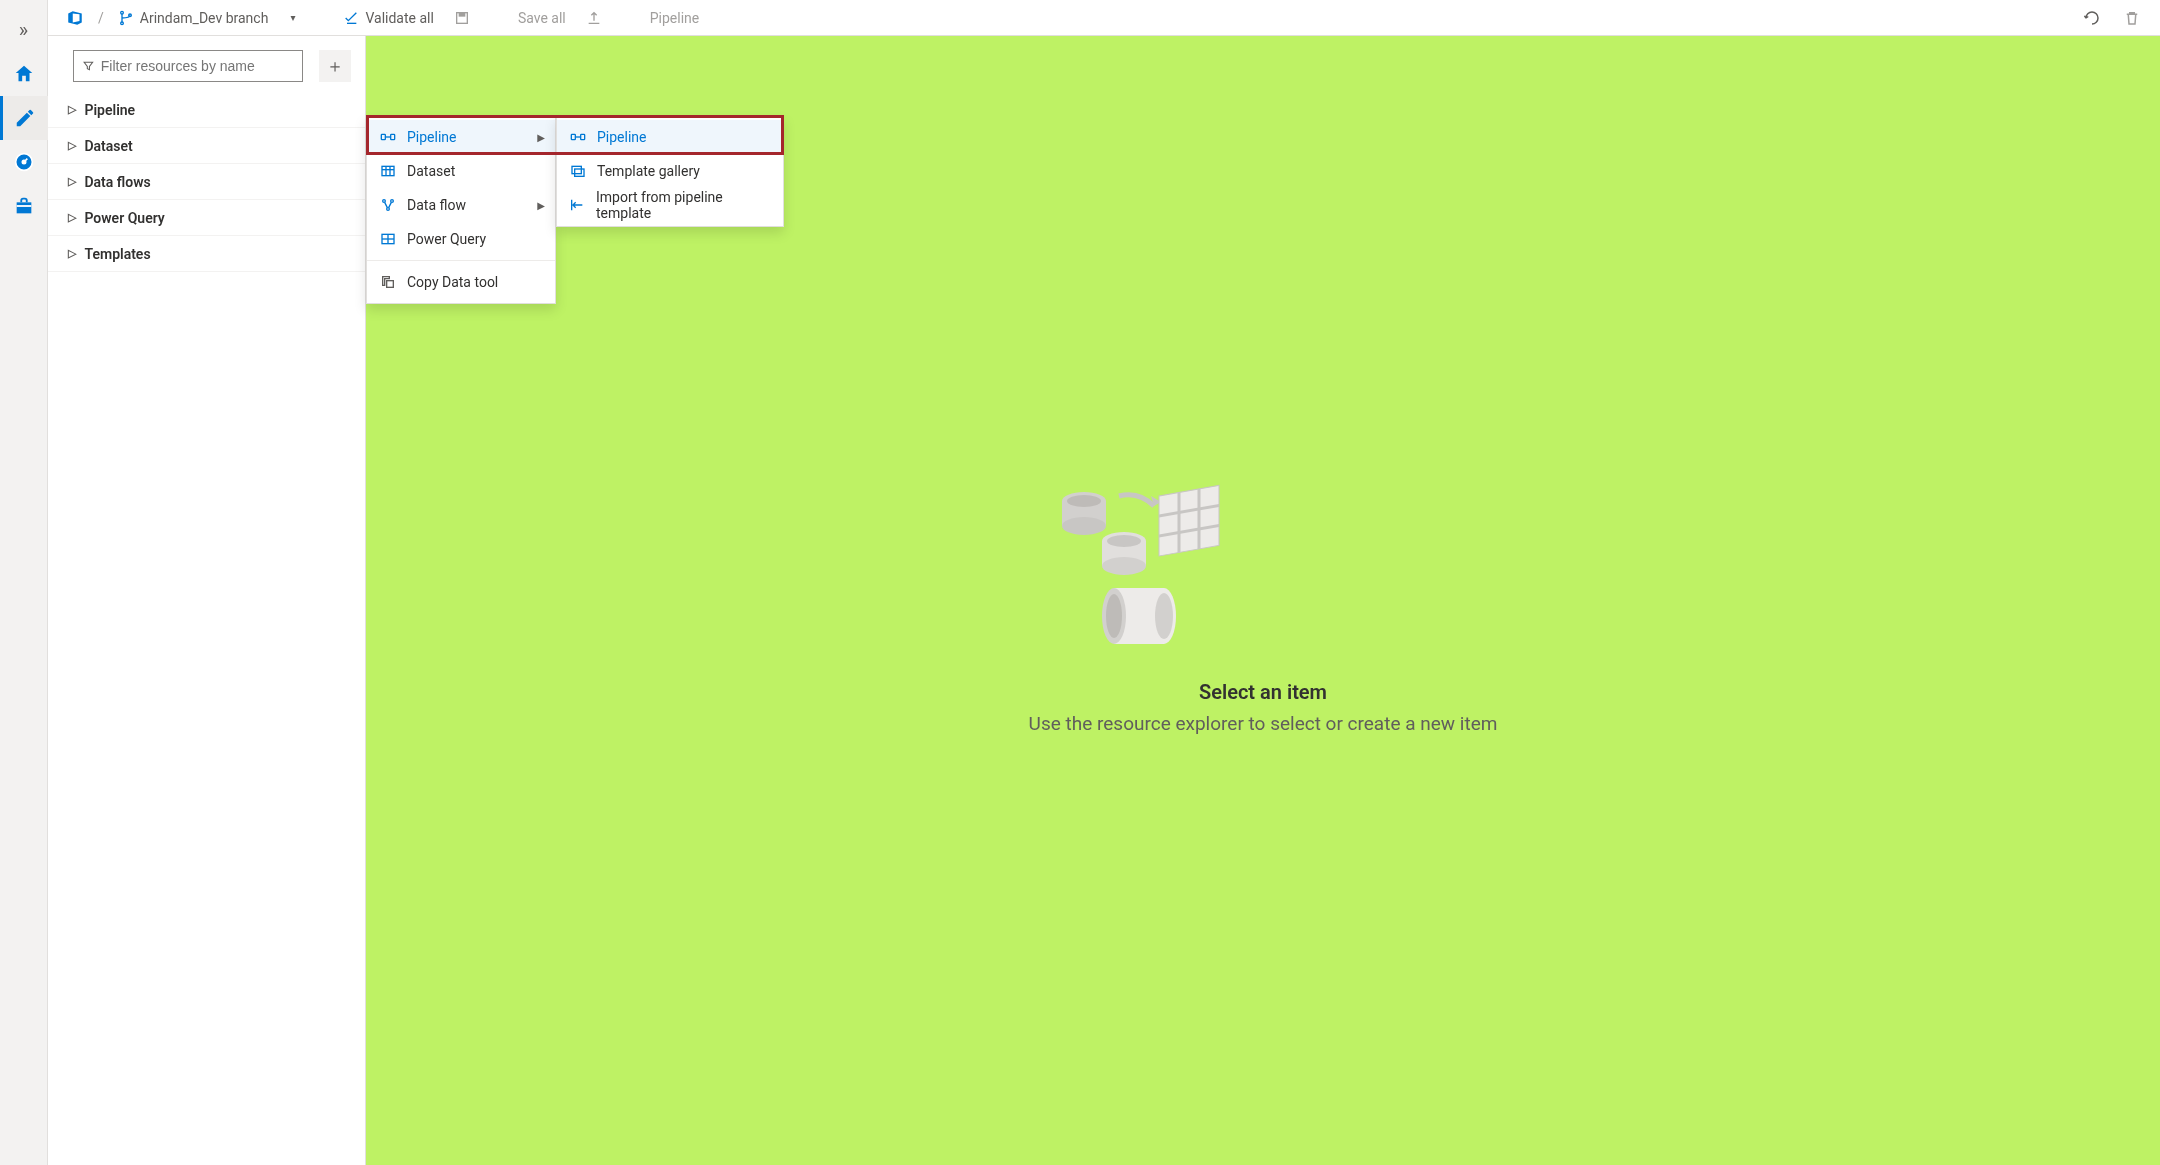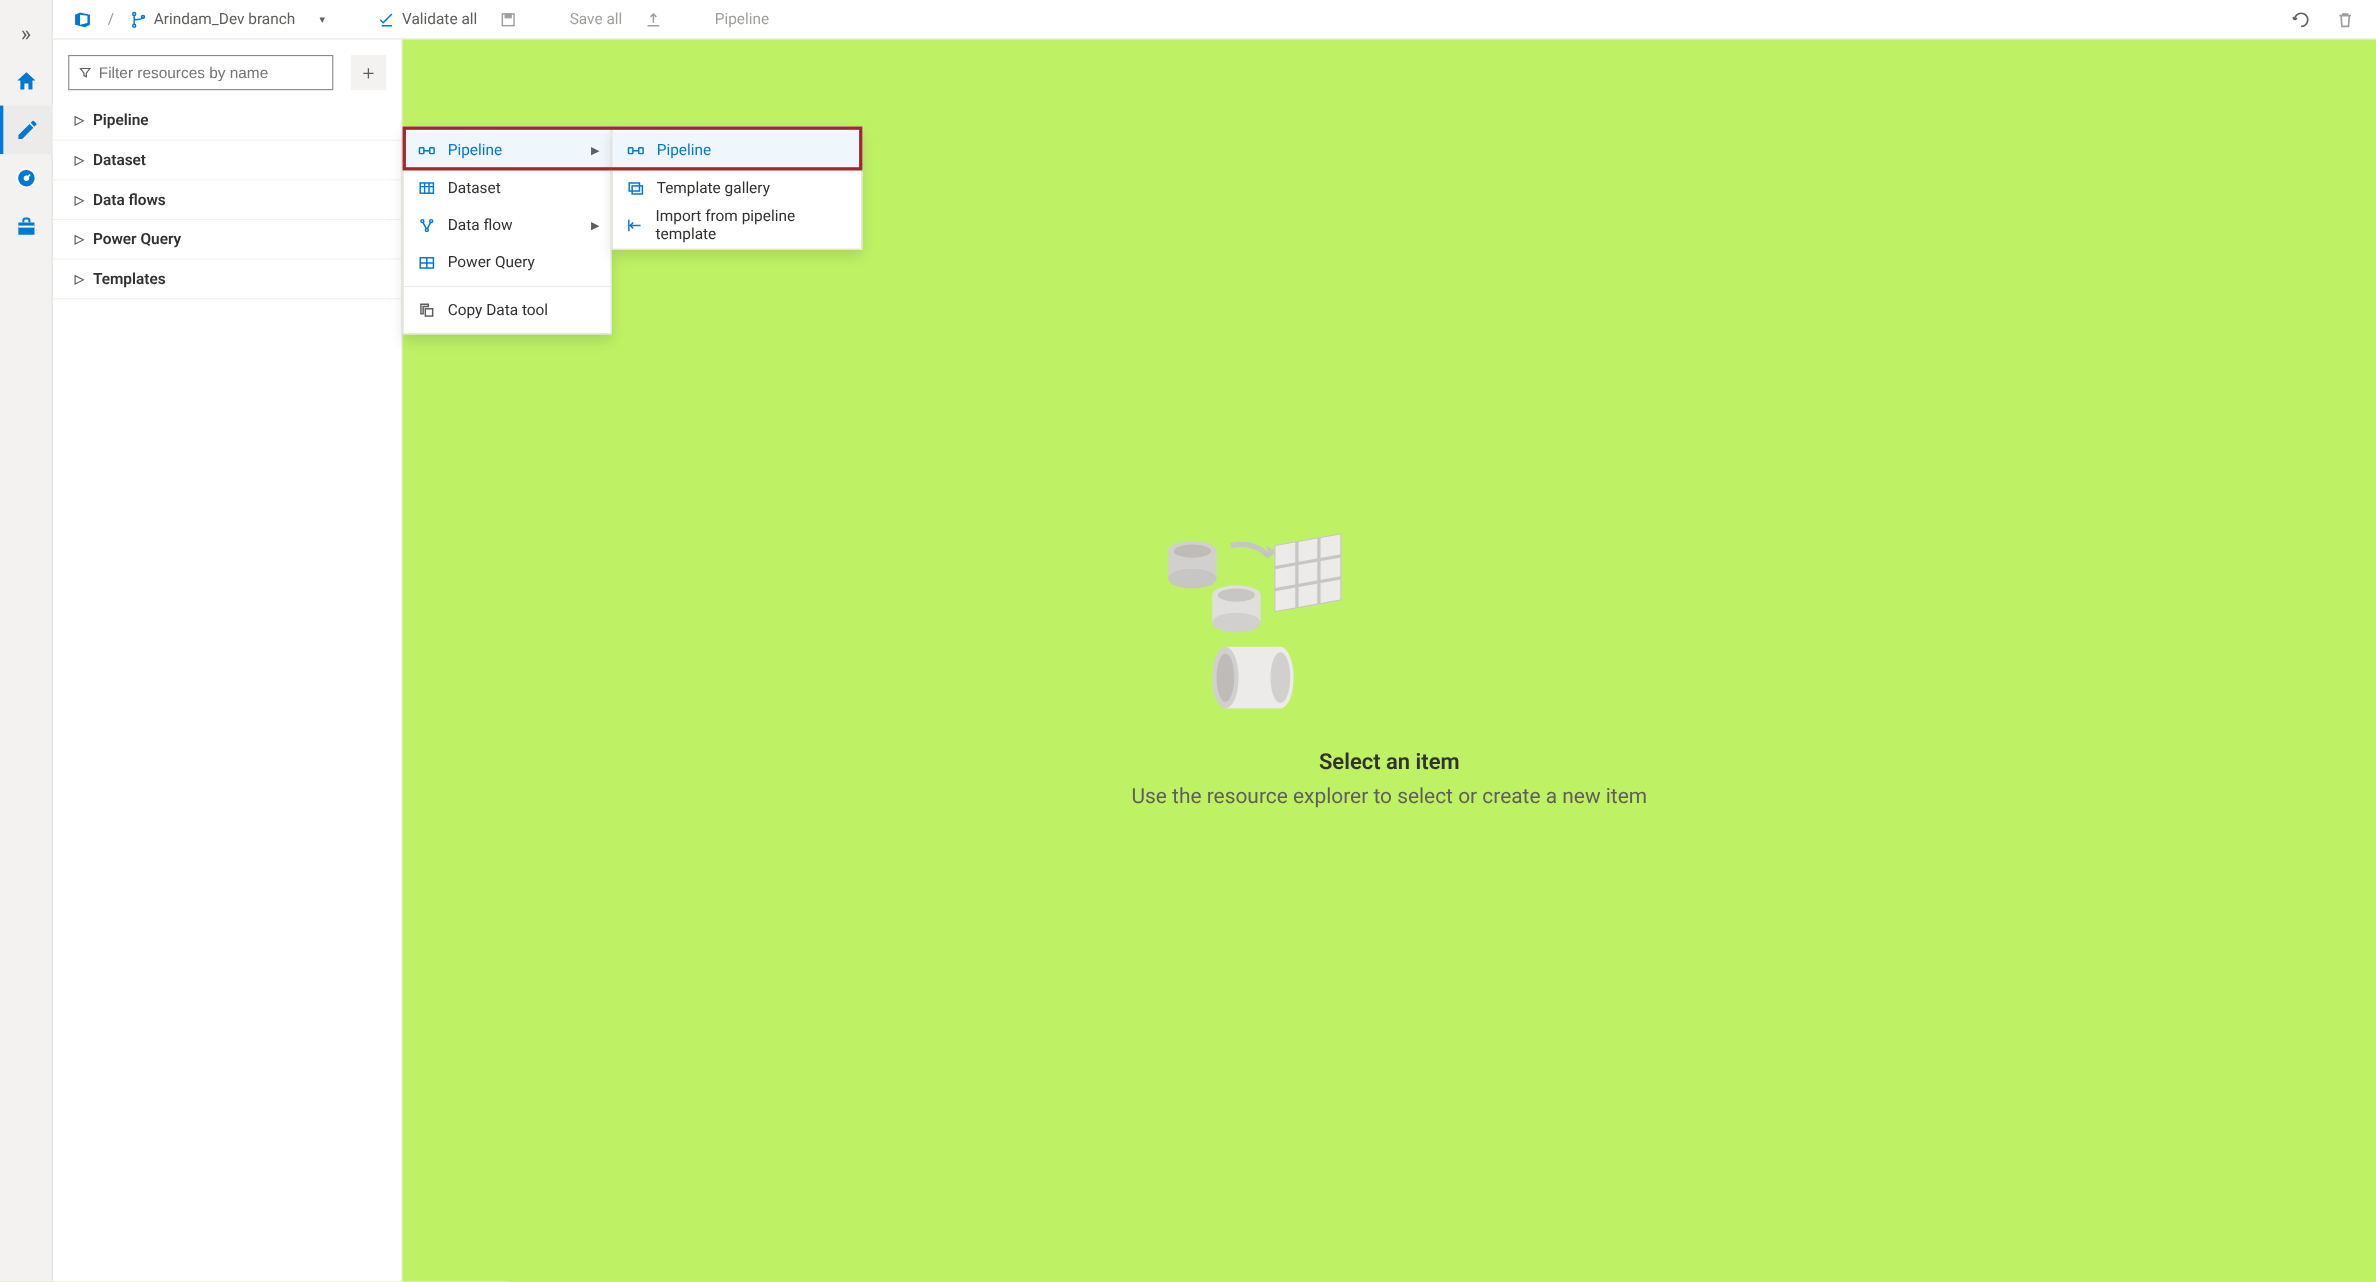--- a/index.html
+++ b/index.html
@@ -76,21 +76,21 @@
     display:flex;flex-direction:column;
     padding: 14px 0 0 0;
   }
   .sidebar-header {
     display:flex;align-items:center;justify-content:space-between;
     padding: 0 14px 12px 14px;
   }
   .sidebar-title { font-size:18px; font-weight:600; }
   .sb-header-icons { display:flex; gap:4px; }
   .sb-h-btn { width:24px;height:24px;display:flex;align-items:center;justify-content:center;color:#605e5c;cursor:pointer;font-size:14px;}
-  .filter-row { display:flex; gap:16px; padding:0 14px 10px 14px; }
+  .filter-row { display:flex; gap:16px; padding:0 14px 10px 25px; }
   .filter-input-wrap {
     flex:1; height:32px; border:1px solid #8a8886; display:flex; align-items:center; padding:0 8px; gap:6px;
     background:#fff;
   }
   .filter-input-wrap input { border:0; outline:0; width:100%; font-size:14px; color:#323130; }
   .add-btn {
     width:32px;height:32px;border:0;background:#f3f2f1;display:flex;align-items:center;justify-content:center;
     color:#605e5c;cursor:pointer;font-size:18px;font-weight:300;
   }
   .tree { padding: 0 0; }

